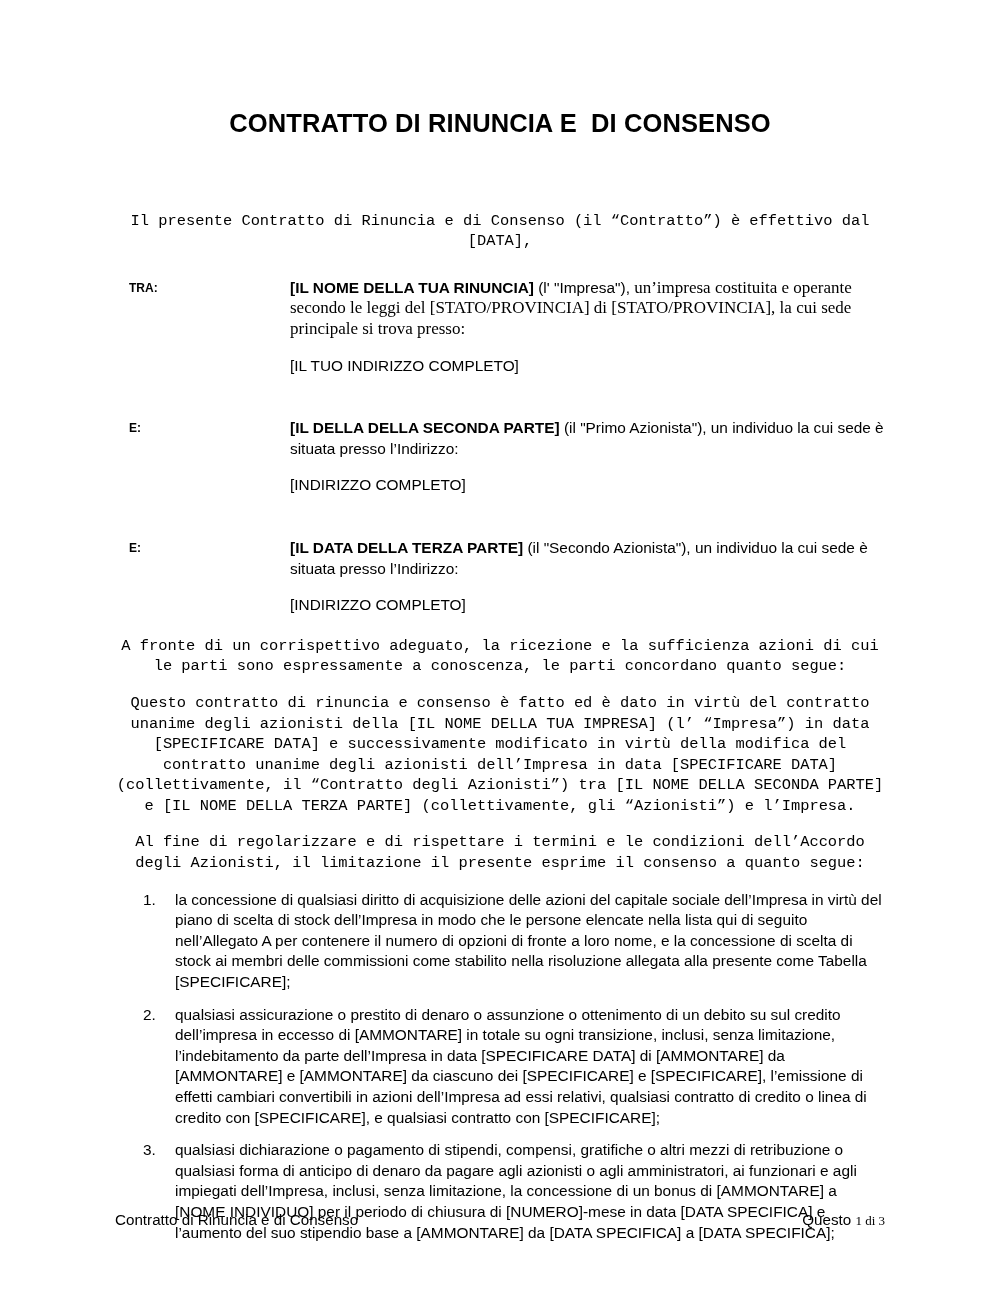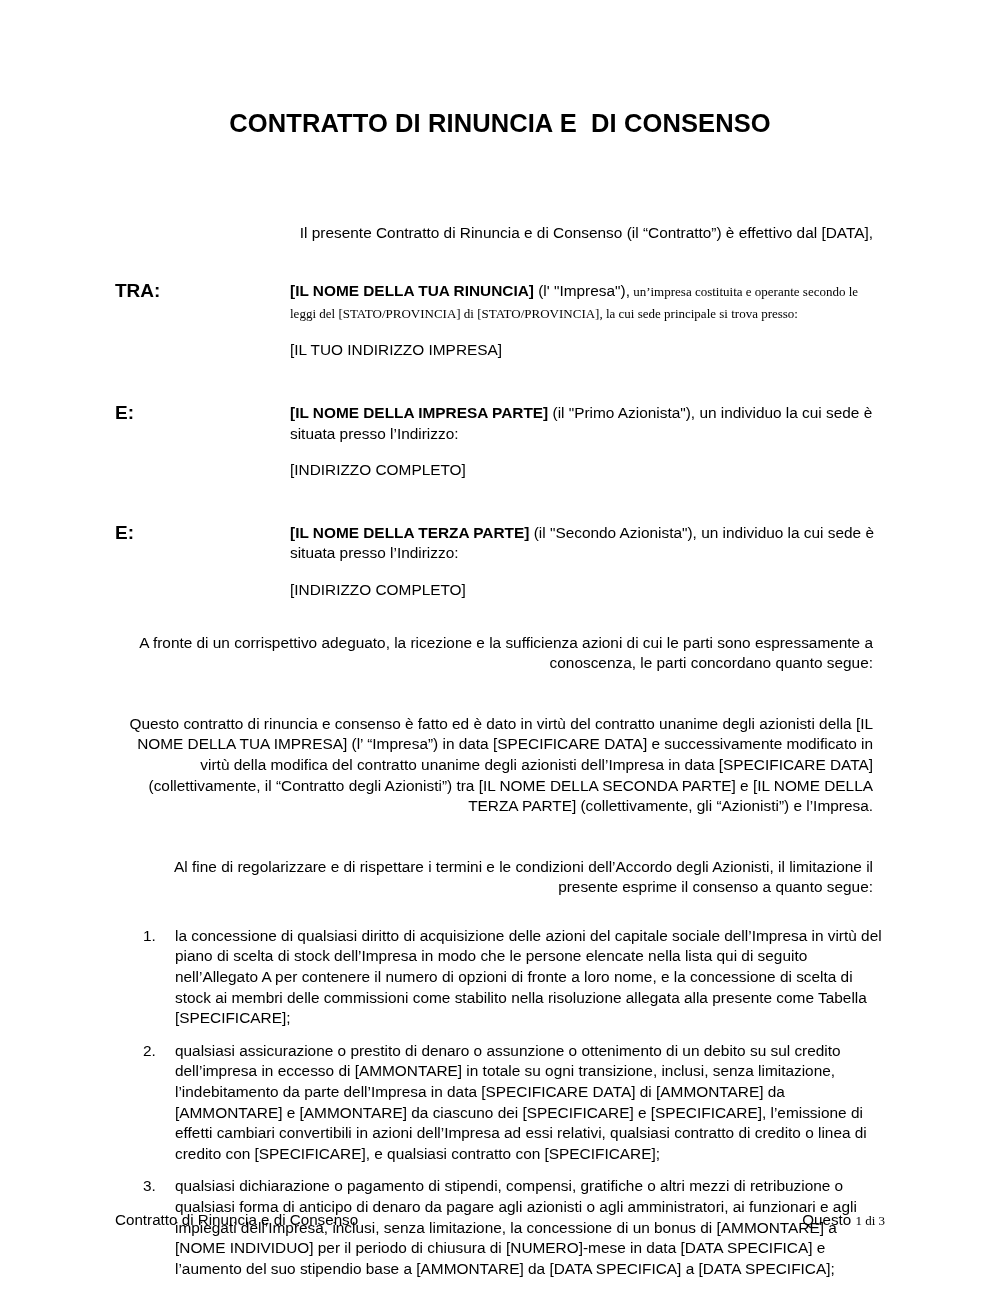--- a/index.html
+++ b/index.html
@@ -34,52 +34,52 @@
     font-size: 25.5px;
     letter-spacing: 0.1px;
     margin: 0;
     padding-top: 108px;
     white-space: pre;
     line-height: 1.2;
   }
 
   
   .para {
-    font-family: Liberation Sans, sans-serif;
-    font-size: 15.4px;
-    line-height: 20.6px;
-    margin: 12px;
-    text-align: right;
+    font-family: Liberation Mono, monospace;
+    font-size: 15.4px;
+    line-height: 20.6px;
+    margin: 0;
+    text-align: center;
   }
 
   .intro { padding-top: 46px; }
 
   
   .party-row {
     position: relative;
     min-height: 20px;
   }
   .party-label {
     position: absolute;
-    left: 0;
+    left: 14px;
     top: 0;
     font-family: "Liberation Sans", sans-serif;
-    font-size: 19px;
+    font-size: 12px;
     font-weight: bold;
     line-height: 20.6px;
   }
   .party-body {
     margin-left: 175px;
     font-family: "Liberation Sans", sans-serif;
     font-size: 15.4px;
     line-height: 20.6px;
   }
   .party-body .serif {
     font-family: "Liberation Serif", serif;
-    font-size: 13px;
+    font-size: 17px;
   }
   .party-body .bold {
     font-weight: bold;
   }
   .party-addr {
     margin-left: 175px;
     font-family: "Liberation Sans", sans-serif;
     font-size: 15.4px;
     line-height: 20.6px;
   }
@@ -147,38 +147,38 @@
 
     <p class="para intro">Il presente Contratto di Rinuncia e di Consenso (il “Contratto”) è effettivo dal [DATA],</p>
 
     <div class="sp-26"></div>
 
     <div class="party-row">
       <div class="party-label">TRA:</div>
       <div class="party-body"><span class="bold">[IL NOME DELLA TUA RINUNCIA]</span><span> (l' "Impresa"),</span><span class="serif"> un’impresa costituita e operante secondo le leggi del [STATO/PROVINCIA] di [STATO/PROVINCIA], la cui sede principale si trova presso:</span></div>
     </div>
     <div class="sp-16"></div>
-    <div class="party-addr">[IL TUO INDIRIZZO IMPRESA]</div>
+    <div class="party-addr">[IL TUO INDIRIZZO COMPLETO]</div>
 
     <div class="sp-26"></div>
     <div class="sp-16"></div>
 
     <div class="party-row">
       <div class="party-label">E:</div>
-      <div class="party-body"><span class="bold">[IL NOME DELLA IMPRESA PARTE]</span><span> (il "Primo Azionista"), un individuo la cui sede è situata presso l’Indirizzo:</span></div>
+      <div class="party-body"><span class="bold">[IL DELLA DELLA SECONDA PARTE]</span><span> (il "Primo Azionista"), un individuo la cui sede è situata presso l’Indirizzo:</span></div>
     </div>
     <div class="sp-16"></div>
     <div class="party-addr">[INDIRIZZO COMPLETO]</div>
 
     <div class="sp-26"></div>
     <div class="sp-16"></div>
 
     <div class="party-row">
       <div class="party-label">E:</div>
-      <div class="party-body"><span class="bold">[IL NOME DELLA TERZA PARTE]</span><span> (il "Secondo Azionista"), un individuo la cui sede è situata presso l’Indirizzo:</span></div>
+      <div class="party-body"><span class="bold">[IL DATA DELLA TERZA PARTE]</span><span> (il "Secondo Azionista"), un individuo la cui sede è situata presso l’Indirizzo:</span></div>
     </div>
     <div class="sp-16"></div>
     <div class="party-addr">[INDIRIZZO COMPLETO]</div>
 
     <div class="sp-20"></div>
 
     <p class="para">A fronte di un corrispettivo adeguato, la ricezione e la sufficienza azioni di cui le parti sono espressamente a conoscenza, le parti concordano quanto segue:</p>
 
     <div class="sp-16"></div>
 

